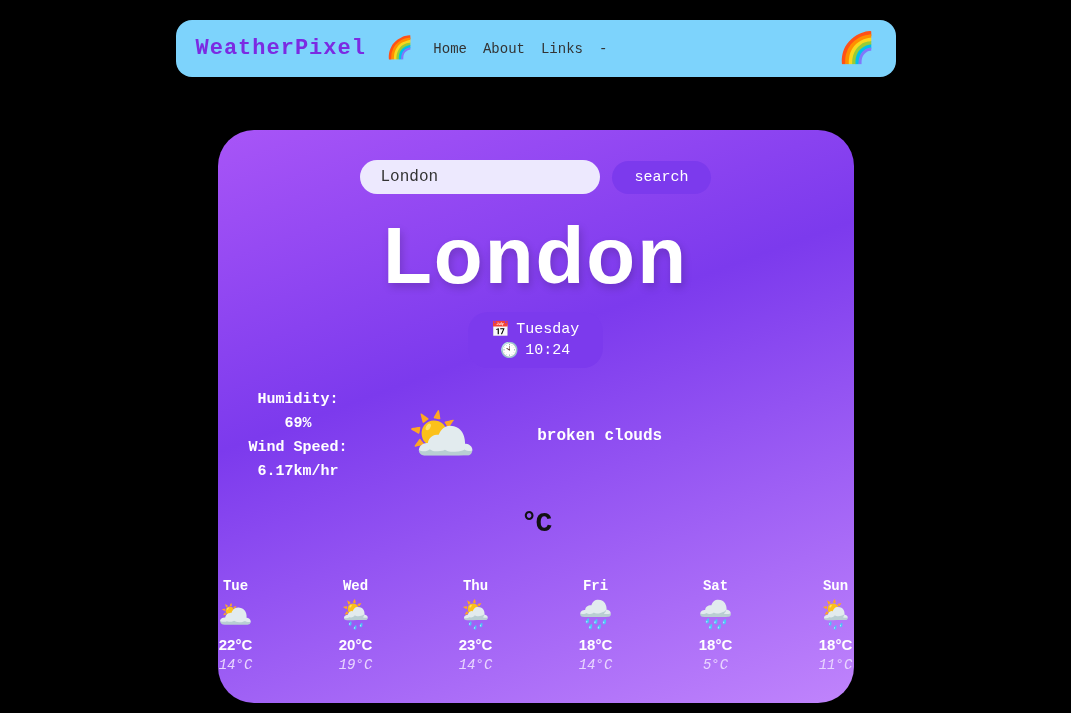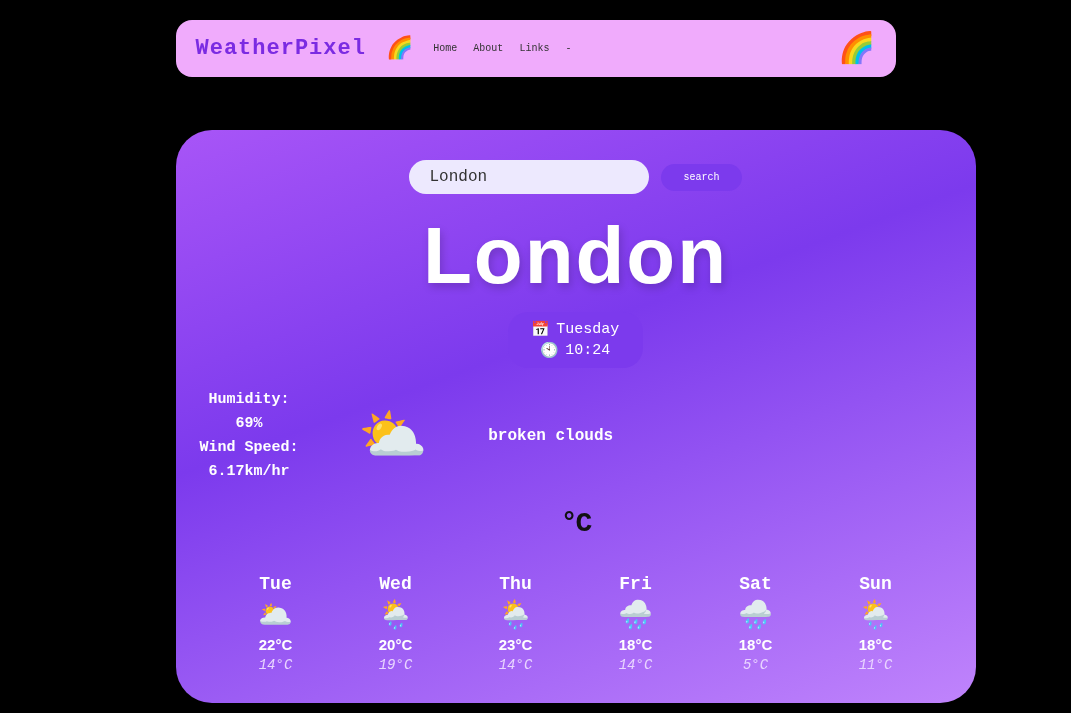--- a/index.html
+++ b/index.html
@@ -18,21 +18,21 @@
       width: 1071px;
       height: 713px;
       position: relative;
       display: flex;
       flex-direction: column;
       align-items: center;
     }
 
     
     .navbar {
-      background: #f0abfc;
+      background: #7dd3fc;
       border-radius: 16px;
       width: 720px;
       padding: 10px 20px;
       position: absolute;
       top: 20px;
       left: 50%;
       transform: translateX(-50%);
       z-index: 10;
       box-shadow: 0 2px 12px rgba(0,0,0,0.15);
     }
@@ -58,21 +58,21 @@
 
     .nav-links {
       display: flex;
       align-items: center;
       gap: 16px;
       flex: 1;
     }
 
     .nav-link {
       font-family: 'Courier New', monospace;
-      font-size: 10px;
+      font-size: 14px;
       color: #333;
       cursor: pointer;
       text-decoration: none;
     }
 
     .nav-rainbow {
       margin-left: auto;
       font-size: 30px;
     }
 
@@ -89,31 +89,30 @@
       font-family: 'Courier New', monospace;
       font-size: 12px;
       cursor: pointer;
       letter-spacing: 0.5px;
     }
 
     
     .main-card {
       background: linear-gradient(160deg, #a855f7 0%, #7c3aed 40%, #c084fc 100%);
       border-radius: 36px;
-      width: 800px;
+      width: 636px;
       position: absolute;
       top: 130px;
       left: 50%;
       transform: translateX(-50%);
       bottom: 10px;
       display: flex;
       flex-direction: column;
       align-items: center;
-      padding: 30px 24px 30px;
-      margin-left: 40px;
+      padding: 30px 31px 30px;
     }
 
     
     .search-area {
       display: flex;
       gap: 12px;
       align-items: center;
       margin-bottom: 16px;
     }
 
@@ -128,21 +127,21 @@
       outline: none;
       color: #333;
     }
 
     .search-btn {
       background: #7c3aed;
       color: #fff;
       border: none;
       border-radius: 20px;
       padding: 8px 22px;
-      font-size: 10px;
+      font-size: 15px;
       font-family: 'Courier New', monospace;
       cursor: pointer;
     }
 
     
     .city-name {
       font-size: 80px;
       font-weight: 900;
       color: #fff;
       letter-spacing: 2px;
@@ -243,21 +242,21 @@
     .forecast-day {
       display: flex;
       flex-direction: column;
       align-items: center;
       gap: 4px;
       min-width: 90px;
     }
 
     .day-label {
       font-family: 'Courier New', monospace;
-      font-size: 18px;
+      font-size: 14px;
       color: #fff;
       font-weight: bold;
     }
 
     .day-icon {
       font-size: 28px;
     }
 
     .day-high {
       font-family: Liberation Sans, sans-serif;

